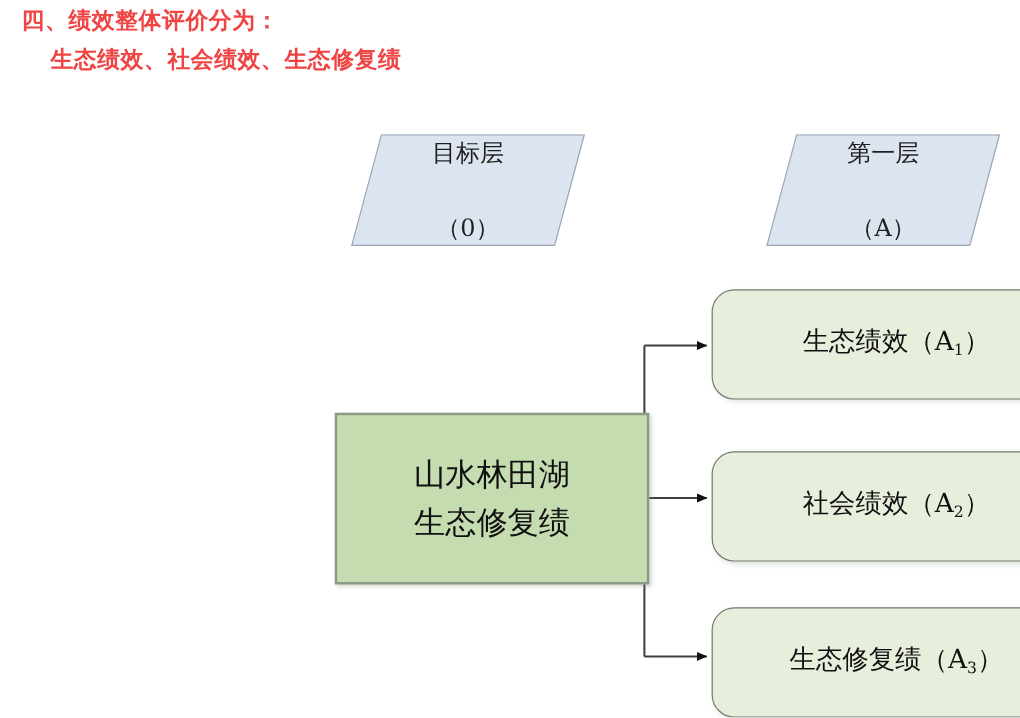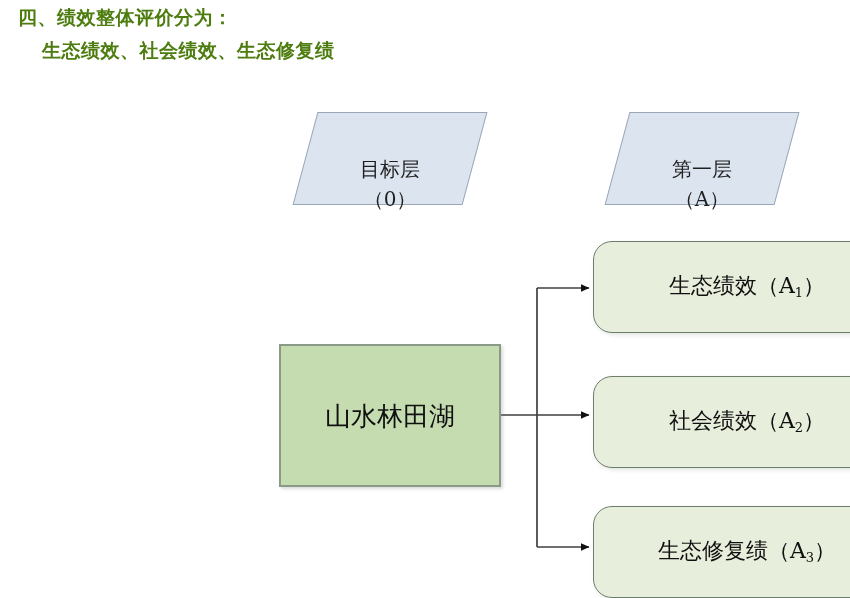--- a/index.html
+++ b/index.html
@@ -17,21 +17,21 @@
   }
 
   
   #title-block {
     position: absolute;
     left: 0px;
     top: 0px;
     width: 850px;
   }
   .title-line {
-    color: #4d7c0f;
+    color: #ef4444;
     font-weight: bold;
     font-size: 19px;
     line-height: 30px;
     letter-spacing: 0.5px;
     white-space: nowrap;
   }
   #title-line-1 { position: absolute; left: 18px; top: 3px; }
   #title-line-2 { position: absolute; left: 42px; top: 36px; }
 
   
@@ -47,37 +47,36 @@
     border: 1px solid #9aa7b8;
     transform: skewX(-15deg);
     box-sizing: border-box;
   }
   .parallelogram .plabel {
     position: absolute;
     inset: 0;
     display: flex;
     flex-direction: column;
     align-items: center;
-    justify-content: flex-start;
+    justify-content: space-between;
     color: #1f1f1f;
     font-family: "DejaVu Serif", "Liberation Serif", serif;
     font-size: 20px;
     line-height: 30px;
     white-space: nowrap;
-    margin-top: 42px;
   }
   #parallelogram-goal  { left: 305px; top: 112px; }
-  #parallelogram-level { left: 617px; top: 112px; }
+  #parallelogram-level { left: 651px; top: 112px; }
 
   
   #center-node {
     position: absolute;
     left: 279px;
     top: 344px;
-    width: 222px;
+    width: 262px;
     height: 143px;
     background: #c5dcb0;
     border: 2px solid #8a9a86;
     box-sizing: border-box;
     display: flex;
     align-items: center;
     justify-content: center;
     box-shadow: 2px 2px 3px rgba(120,130,120,0.28);
   }
   #center-node .ctext {
@@ -168,20 +167,21 @@
   <path d="M537,288 L537,547" stroke="#3f3f3f" stroke-width="1.7" fill="none"></path>
 
   <path d="M537,288 L589,288" stroke="#3f3f3f" stroke-width="1.7" fill="none" marker-end="url(#arrowhead)"></path>
 
   <path d="M537,547 L589,547" stroke="#3f3f3f" stroke-width="1.7" fill="none" marker-end="url(#arrowhead)"></path>
 </svg>
 
 <div id="center-node">
   <div class="ctext">
     <div>山水林田湖</div>
+    <div>生态修复绩</div>
   </div>
 </div>
 
 <div class="leaf-node" id="leaf-node-0">
   <div class="ltext"><span>生态绩效（A</span><sub>1</sub><span>）</span></div>
 </div>
 
 <div class="leaf-node" id="leaf-node-1">
   <div class="ltext"><span>社会绩效（A</span><sub>2</sub><span>）</span></div>
 </div>

